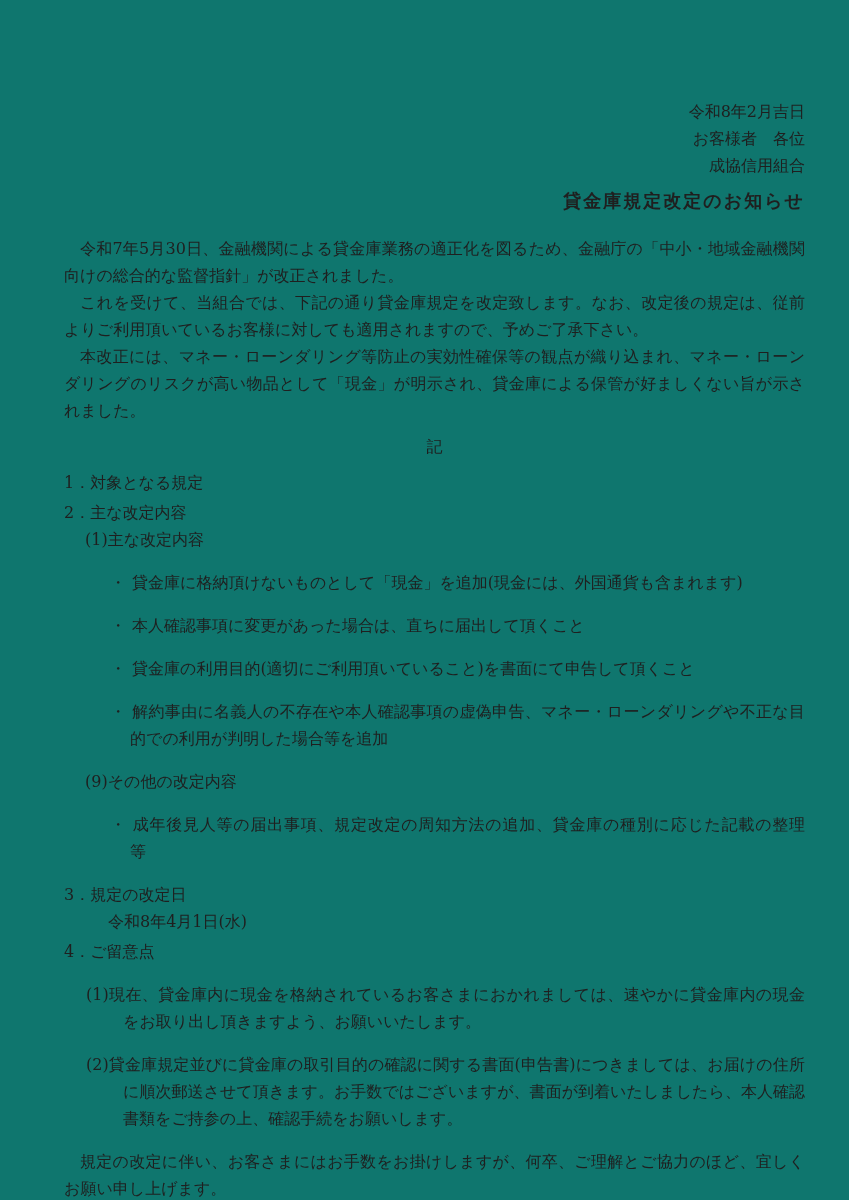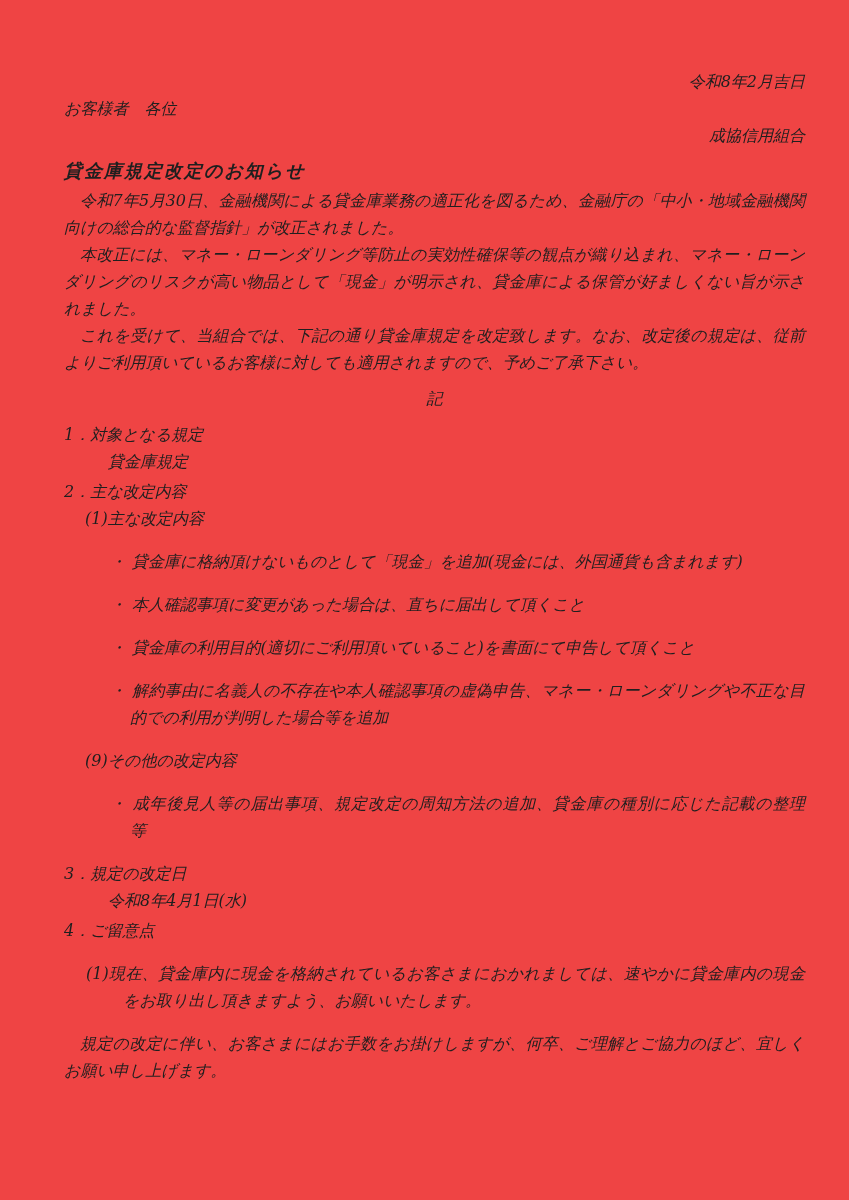--- a/index.html
+++ b/index.html
@@ -4,43 +4,42 @@
 <style>
   html, body {
     margin: 0;
     padding: 0;
     background: #ffffff;
   }
   .page {
     position: relative;
     width: 849px;
     height: 1200px;
-    background: #ef4444;
+    background: #0f766e;
     box-sizing: border-box;
-    padding: 68px 44px 0 64px;
+    padding: 98px 44px 0 64px;
     font-family: "DejaVu Serif", "Liberation Serif", serif;
     font-size: 16px;
     line-height: 27px;
     color: #1f1f1f;
     overflow: hidden;
-    font-style: italic;
   }
-  .line { margin: 0; }
+  .line { margin: 0; text-align: right; }
   .right { text-align: right; }
   .doc-title {
     font-family: "DejaVu Sans", "Liberation Sans", sans-serif;
     font-weight: 700;
     font-size: 18px;
     letter-spacing: 2px;
     line-height: 32px;
-    text-align: left;
+    text-align: right;
     margin: 6px 0 0 0;
   }
   .sender-line { }
-  .intro-block { margin-top: 0; }
+  .intro-block { margin-top: 18px; }
   .para {
     margin: 0;
     text-indent: 1em;
     text-align: justify;
   }
   .ki-line { margin: 9px 0; text-align: center; }
   .section { margin-top: 3px; }
   .section-heading { margin: 0; }
   .section-body { margin: 0 0 0 44px; }
   .sub-label { margin: 0 0 0 21px; }
@@ -67,29 +66,28 @@
   <p class="line right">令和8年2月吉日</p>
 
   <p class="line">お客様者　各位</p>
 
   <p class="line right sender-line">成協信用組合</p>
 
   <h1 class="doc-title">貸金庫規定改定のお知らせ</h1>
 
   <div class="intro-block">
     <p class="para">令和7年5月30日、金融機関による貸金庫業務の適正化を図るため、金融庁の「中小・地域金融機関向けの総合的な監督指針」が改正されました。</p>
+    <p class="para">これを受けて、当組合では、下記の通り貸金庫規定を改定致します。なお、改定後の規定は、従前よりご利用頂いているお客様に対しても適用されますので、予めご了承下さい。</p>
     <p class="para">本改正には、マネー・ローンダリング等防止の実効性確保等の観点が織り込まれ、マネー・ローンダリングのリスクが高い物品として「現金」が明示され、貸金庫による保管が好ましくない旨が示されました。</p>
-    <p class="para">これを受けて、当組合では、下記の通り貸金庫規定を改定致します。なお、改定後の規定は、従前よりご利用頂いているお客様に対しても適用されますので、予めご了承下さい。</p>
   </div>
 
   <p class="ki-line">記</p>
 
   <div class="section">
     <p class="section-heading">1．対象となる規定</p>
-    <p class="section-body">貸金庫規定</p>
   </div>
 
   <div class="section">
     <p class="section-heading">2．主な改定内容</p>
 
     <p class="sub-label">(1)主な改定内容</p>
     <p class="bullet-item"><span class="bullet-marker">・</span><span>貸金庫に格納頂けないものとして「現金」を追加(現金には、外国通貨も含まれます)</span></p>
     <p class="bullet-item"><span class="bullet-marker">・</span><span>本人確認事項に変更があった場合は、直ちに届出して頂くこと</span></p>
     <p class="bullet-item"><span class="bullet-marker">・</span><span>貸金庫の利用目的(適切にご利用頂いていること)を書面にて申告して頂くこと</span></p>
     <p class="bullet-item"><span class="bullet-marker">・</span><span>解約事由に名義人の不存在や本人確認事項の虚偽申告、マネー・ローンダリングや不正な目的での利用が判明した場合等を追加</span></p>
@@ -99,20 +97,21 @@
   </div>
 
   <div class="section">
     <p class="section-heading">3．規定の改定日</p>
     <p class="section-body">令和8年4月1日(水)</p>
   </div>
 
   <div class="section">
     <p class="section-heading">4．ご留意点</p>
     <p class="notice-item">(1)現在、貸金庫内に現金を格納されているお客さまにおかれましては、速やかに貸金庫内の現金をお取り出し頂きますよう、お願いいたします。</p>
+    <p class="notice-item">(2)貸金庫規定並びに貸金庫の取引目的の確認に関する書面(申告書)につきましては、お届けの住所に順次郵送させて頂きます。お手数ではございますが、書面が到着いたしましたら、本人確認書類をご持参の上、確認手続をお願いします。</p>
   </div>
 
   <div class="closing-block">
     <p class="para">規定の改定に伴い、お客さまにはお手数をお掛けしますが、何卒、ご理解とご協力のほど、宜しくお願い申し上げます。</p>
 
   </div>
 
 </div>
 
 </body></html>

